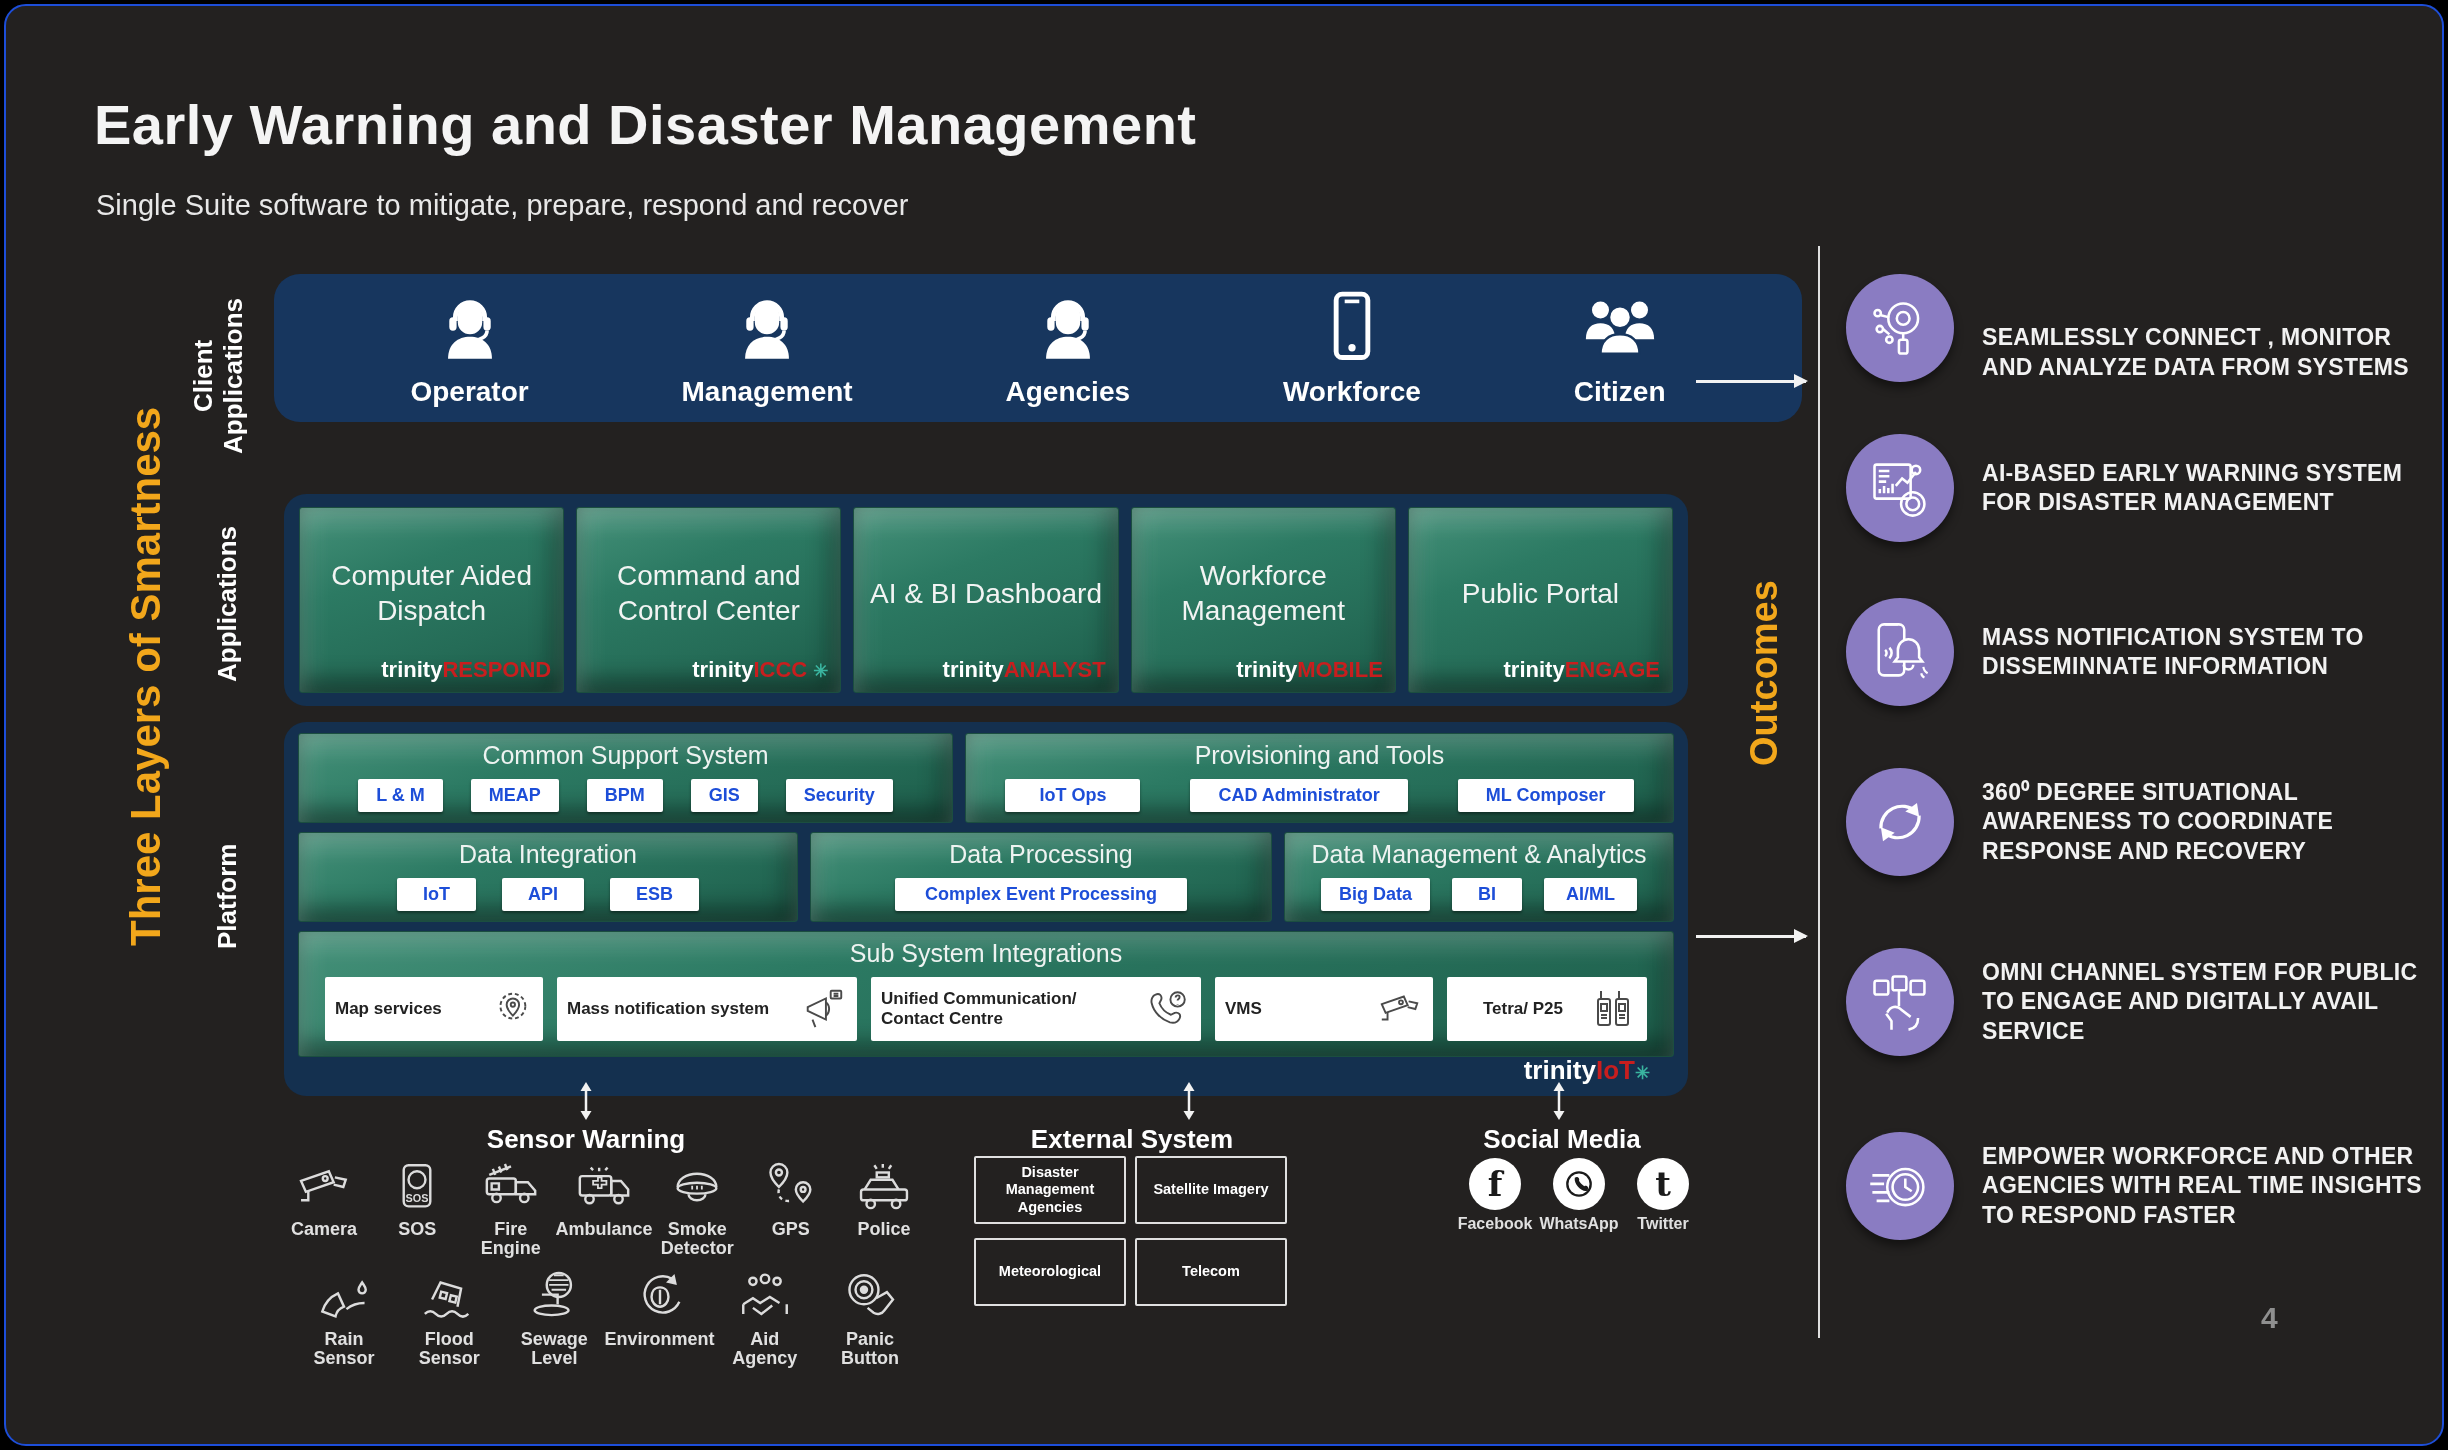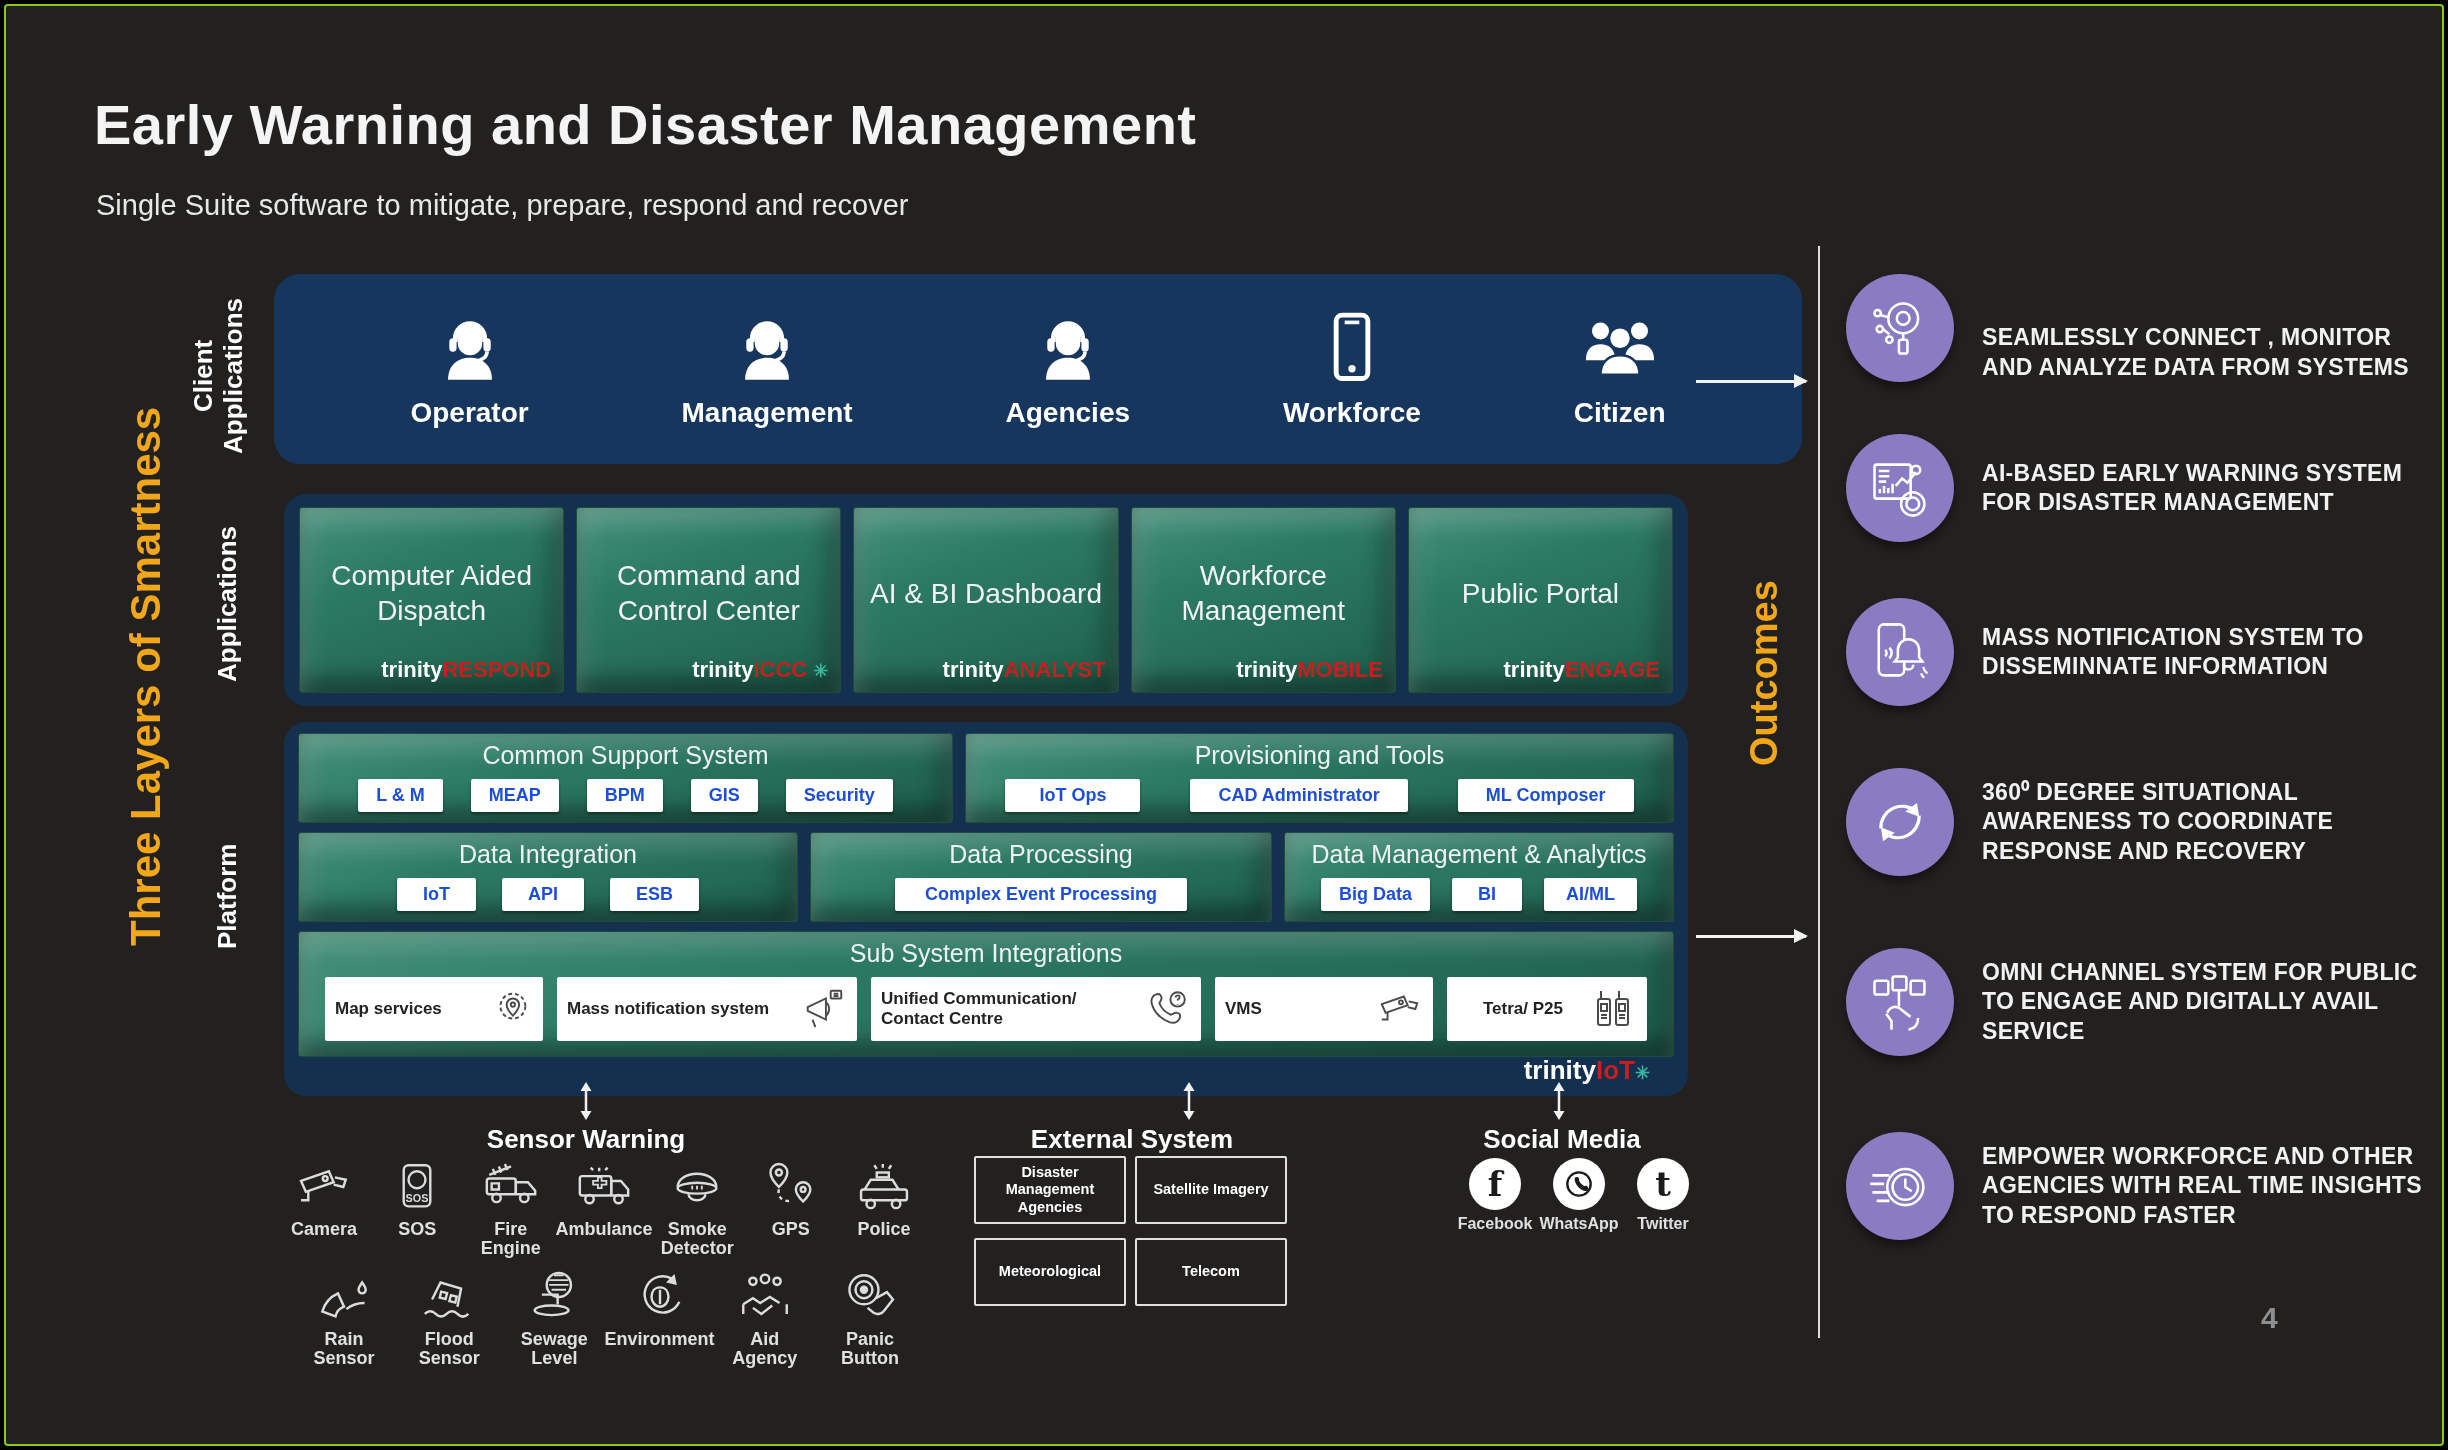--- a/index.html
+++ b/index.html
@@ -1,32 +1,32 @@
 <!DOCTYPE html>
 <html><head>
 <meta charset="utf-8">
 <style>
   html,body{margin:0;padding:0;background:#000;}
   body{width:2448px;height:1450px;position:relative;font-family:"Liberation Sans",sans-serif;}
   .slide{position:absolute;left:4px;top:4px;width:2436px;height:1438px;background:#232120;
-         border:2px solid #84cc16;border-radius:4px;overflow:hidden;}
+         border:2px solid #1d4ed8;border-radius:22px;overflow:hidden;}
   .abs{position:absolute;}
   
   .title{left:88px;top:86px;font-size:56px;font-weight:600;color:#f4f4f4;letter-spacing:.5px;}
   .subtitle{left:90px;top:183px;font-size:29px;font-weight:400;color:#e8e8e8;}
   .pagenum{left:2255px;top:1295px;font-size:30px;color:#8f8f8f;font-weight:600;}
   
   .vtext{writing-mode:vertical-rl;transform:rotate(180deg);display:flex;align-items:center;justify-content:center;text-align:center;}
   .rail-headline{left:112px;top:300px;height:740px;width:56px;font-size:42px;font-weight:700;color:#F2A71B;}
   .layer{color:#fff;font-weight:700;font-size:26px;line-height:1.15;}
   .layer-client{left:180px;top:272px;height:195px;width:66px;}
   .layer-apps{left:202px;top:495px;height:205px;width:40px;}
   .layer-platform{left:202px;top:740px;height:300px;width:40px;}
   
-  .client-bar{left:268px;top:268px;width:1408px;height:190px;border-radius:26px;background:#17365E;
+  .client-bar{left:268px;top:268px;width:1408px;height:148px;border-radius:26px;background:#17365E;
               display:flex;justify-content:space-around;align-items:center;padding:0 60px;}
   .client-item{display:flex;flex-direction:column;align-items:center;gap:10px;color:#fff;}
   .client-item .lbl{font-size:28px;font-weight:700;}
   
   .apps-band{left:278px;top:488px;width:1404px;height:212px;background:#14304F;border-radius:22px;
              display:flex;gap:12px;padding:13px 15px;box-sizing:border-box;}
   .gbox{background:linear-gradient(160deg,#459179 0%,#2c7a63 35%,#256c57 70%,#1d5d4a 100%);
         border:1px solid #1b4e40;border-radius:3px;position:relative;
         box-shadow:inset 0 16px 20px rgba(255,255,255,.16), inset 0 -16px 20px rgba(0,0,0,.32),
                    inset 16px 0 20px rgba(255,255,255,.07), inset -16px 0 20px rgba(0,0,0,.20);}

